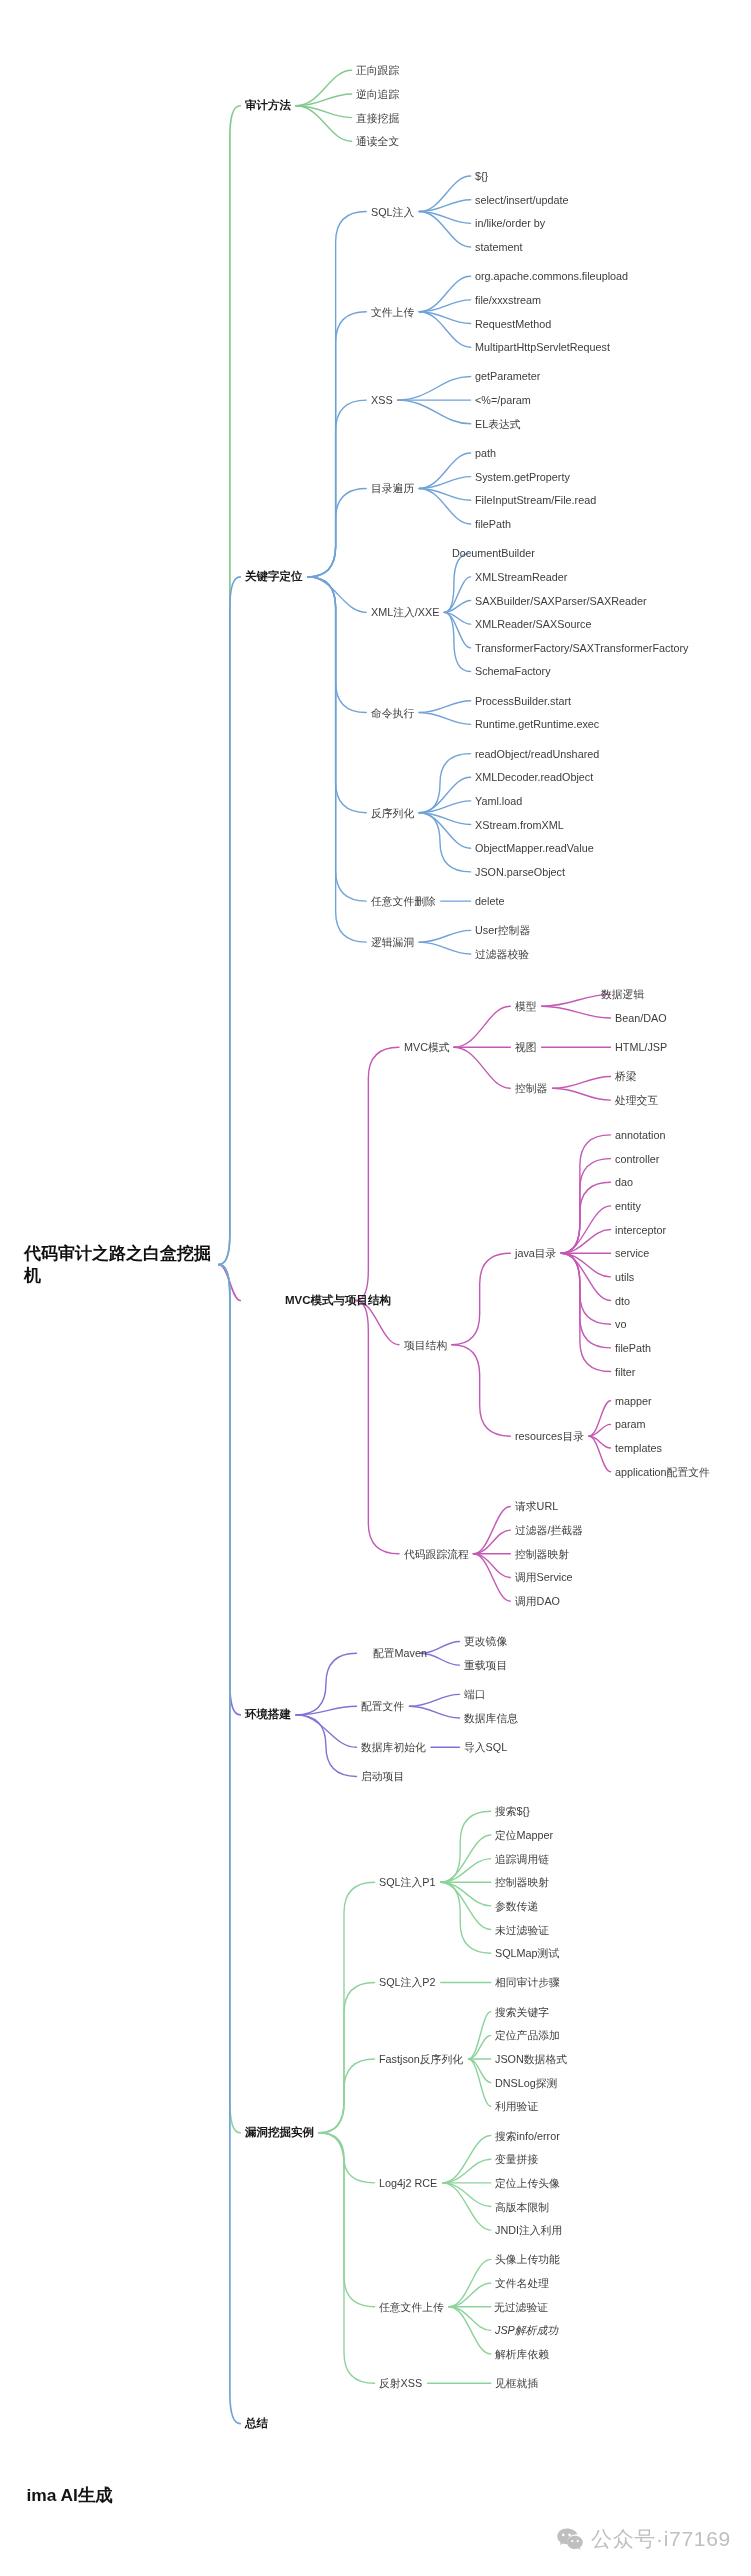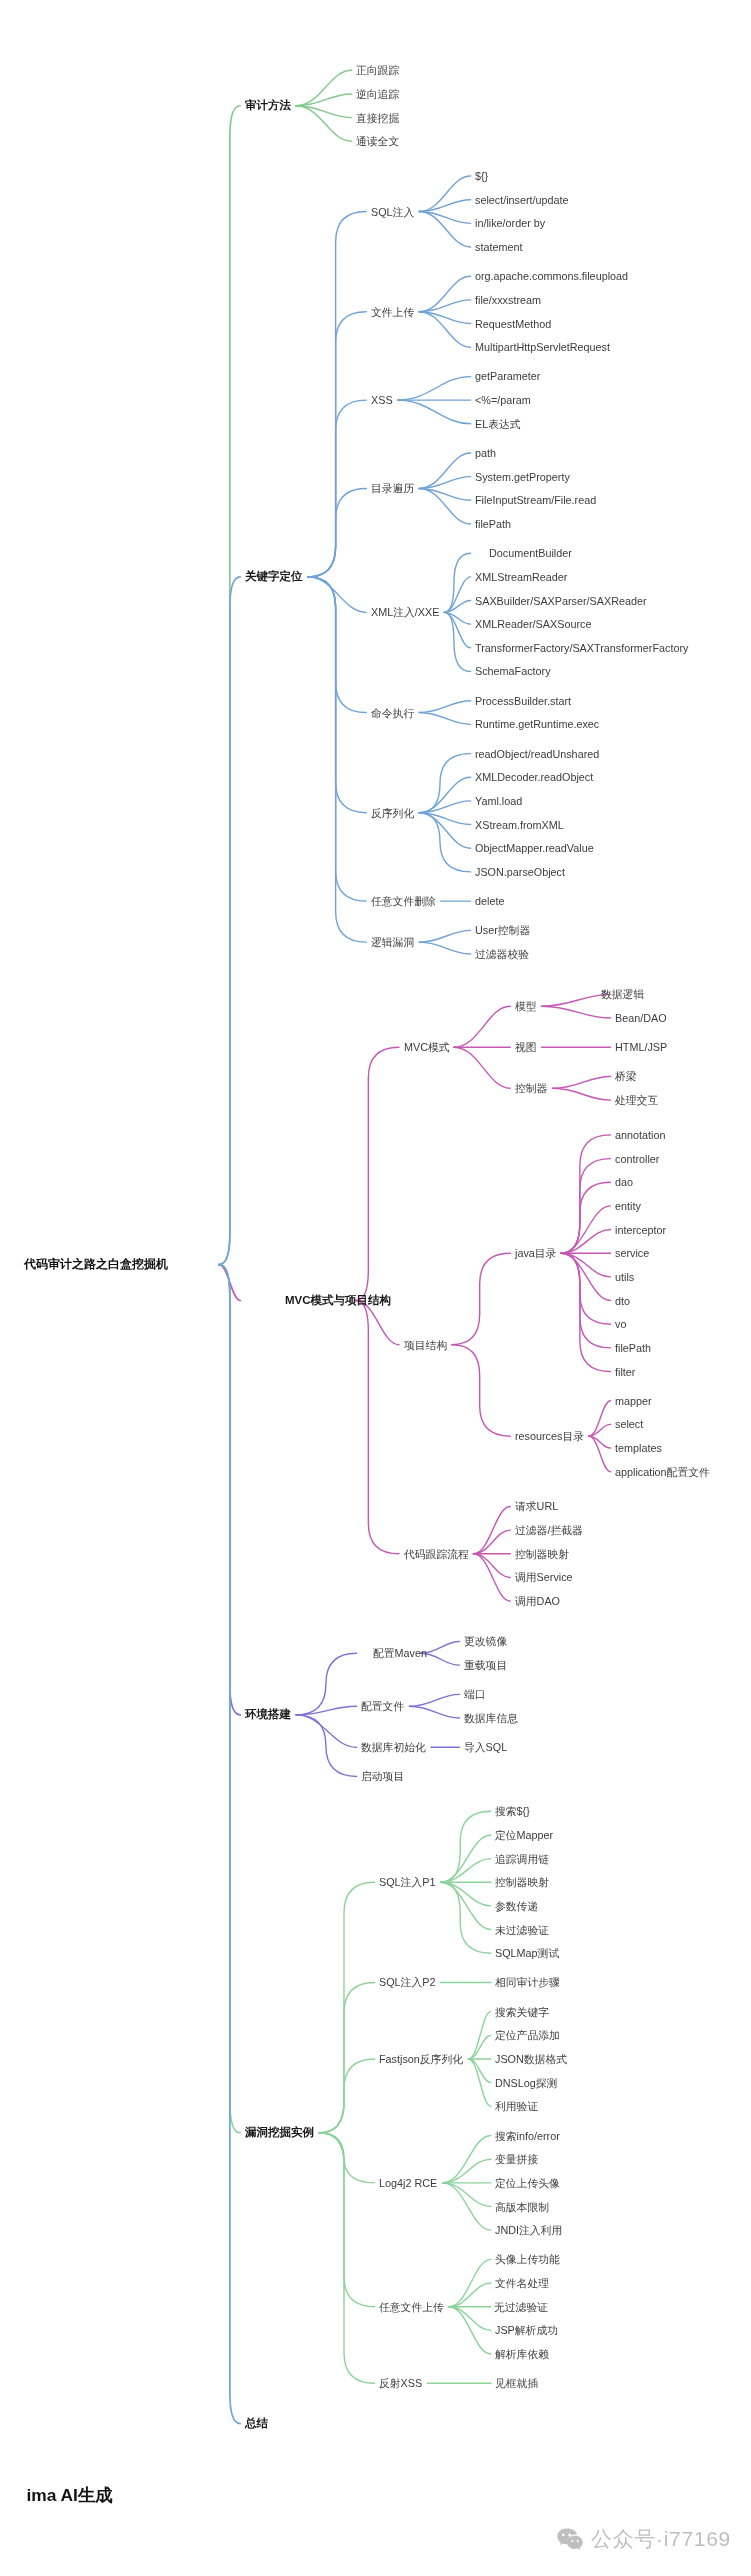--- a/index.html
+++ b/index.html
@@ -9,21 +9,21 @@
   }
   #edges{position:absolute;left:0;top:0;width:752px;height:2576px;}
   .node{
     position:absolute;transform:translateY(-50%);
     width:max-content;max-width:220px;overflow-wrap:anywhere;
     font-size:10.8px;line-height:1.32;color:#3c3c3c;white-space:normal;
   }
   .lvl1{font-weight:bold;font-size:11.5px;color:#191919;}
   .root-title{
     position:absolute;transform:translateY(-50%);
-    width:189px;font-weight:bold;font-size:12px;line-height:1.28;color:#0f0f0f;
+    width:189px;font-weight:bold;font-size:17px;line-height:1.28;color:#0f0f0f;
   }
   .footer-gen{
     position:absolute;left:26.4px;top:2483px;
     font-weight:bold;font-size:17.4px;color:#141414;
   }
   .watermark{
     position:absolute;right:21px;top:2525px;
     display:flex;align-items:center;gap:7px;
     color:#bfbfbf;font-size:21px;letter-spacing:0.7px;
   }
@@ -195,21 +195,21 @@
     <div class="node" style="left: 371px; top: 400px;">XSS</div>
     <div class="node" style="left: 475px; top: 376px;">getParameter</div>
     <div class="node" style="left: 475px; top: 400px;">&lt;%=/param</div>
     <div class="node" style="left: 475px; top: 424px;">EL表达式</div>
     <div class="node" style="left: 371px; top: 488px;">目录遍历</div>
     <div class="node" style="left: 475px; top: 453px;">path</div>
     <div class="node" style="left: 475px; top: 477px;">System.getProperty</div>
     <div class="node" style="left: 475px; top: 500px;">FileInputStream/File.read</div>
     <div class="node" style="left: 475px; top: 524px;">filePath</div>
     <div class="node" style="left: 371px; top: 612px;">XML注入/XXE</div>
-    <div class="node" style="left: 489px; top: 553px;">DocumentBuilder</div>
+    <div class="node" style="left: 452px; top: 553px;">DocumentBuilder</div>
     <div class="node" style="left: 475px; top: 577px;">XMLStreamReader</div>
     <div class="node" style="left: 475px; top: 601px;">SAXBuilder/SAXParser/SAXReader</div>
     <div class="node" style="left: 475px; top: 624px;">XMLReader/SAXSource</div>
     <div class="node" style="left: 475px; top: 648px;">TransformerFactory/SAXTransformerFactory</div>
     <div class="node" style="left: 475px; top: 671px;">SchemaFactory</div>
     <div class="node" style="left: 371px; top: 713px;">命令执行</div>
     <div class="node" style="left: 475px; top: 701px;">ProcessBuilder.start</div>
     <div class="node" style="left: 475px; top: 724px;">Runtime.getRuntime.exec</div>
     <div class="node" style="left: 371px; top: 813px;">反序列化</div>
     <div class="node" style="left: 475px; top: 754px;">readObject/readUnshared</div>
@@ -241,21 +241,21 @@
     <div class="node" style="left: 615px; top: 1206px;">entity</div>
     <div class="node" style="left: 615px; top: 1230px;">interceptor</div>
     <div class="node" style="left: 615px; top: 1253px;">service</div>
     <div class="node" style="left: 615px; top: 1277px;">utils</div>
     <div class="node" style="left: 615px; top: 1301px;">dto</div>
     <div class="node" style="left: 615px; top: 1324px;">vo</div>
     <div class="node" style="left: 615px; top: 1348px;">filePath</div>
     <div class="node" style="left: 615px; top: 1372px;">filter</div>
     <div class="node" style="left: 515px; top: 1436px;">resources目录</div>
     <div class="node" style="left: 615px; top: 1401px;">mapper</div>
-    <div class="node" style="left: 615px; top: 1424px;">select</div>
+    <div class="node" style="left: 615px; top: 1424px;">param</div>
     <div class="node" style="left: 615px; top: 1448px;">templates</div>
     <div class="node" style="left: 615px; top: 1472px;">application配置文件</div>
     <div class="node" style="left: 404px; top: 1554px;">代码跟踪流程</div>
     <div class="node" style="left: 515px; top: 1506px;">请求URL</div>
     <div class="node" style="left: 515px; top: 1530px;">过滤器/拦截器</div>
     <div class="node" style="left: 515px; top: 1554px;">控制器映射</div>
     <div class="node" style="left: 515px; top: 1577px;">调用Service</div>
     <div class="node" style="left: 515px; top: 1601px;">调用DAO</div>
     <div class="node lvl1" style="left: 245px; top: 1715px;">环境搭建</div>
     <div class="node" style="left: 373px; top: 1653px;">配置Maven</div>
@@ -287,19 +287,19 @@
     <div class="node" style="left: 379px; top: 2183px;">Log4j2 RCE</div>
     <div class="node" style="left: 495px; top: 2136px;">搜索info/error</div>
     <div class="node" style="left: 495px; top: 2159px;">变量拼接</div>
     <div class="node" style="left: 495px; top: 2183px;">定位上传头像</div>
     <div class="node" style="left: 495px; top: 2207px;">高版本限制</div>
     <div class="node" style="left: 495px; top: 2230px;">JNDI注入利用</div>
     <div class="node" style="left: 379px; top: 2307px;">任意文件上传</div>
     <div class="node" style="left: 495px; top: 2259px;">头像上传功能</div>
     <div class="node" style="left: 495px; top: 2283px;">文件名处理</div>
     <div class="node" style="left: 494px; top: 2307px; text-align: center;">无过滤验证</div>
-    <div class="node" style="left: 495px; top: 2330px;">JSP解析成功</div>
+    <div class="node" style="left: 495px; top: 2330px; font-style: italic;">JSP解析成功</div>
     <div class="node" style="left: 495px; top: 2354px;">解析库依赖</div>
     <div class="node" style="left: 379px; top: 2383px;">反射XSS</div>
     <div class="node" style="left: 495px; top: 2383px;">见框就插</div>
     <div class="node lvl1" style="left: 245px; top: 2424px;">总结</div>
   </div>
 
 
 </body></html>

